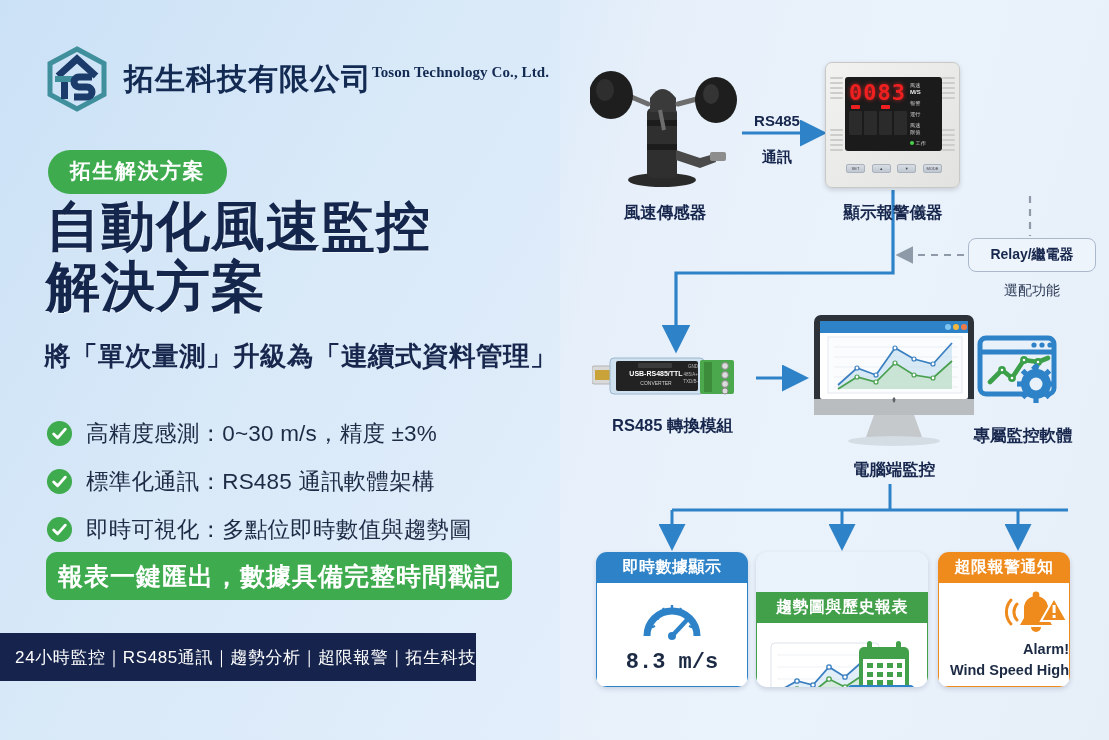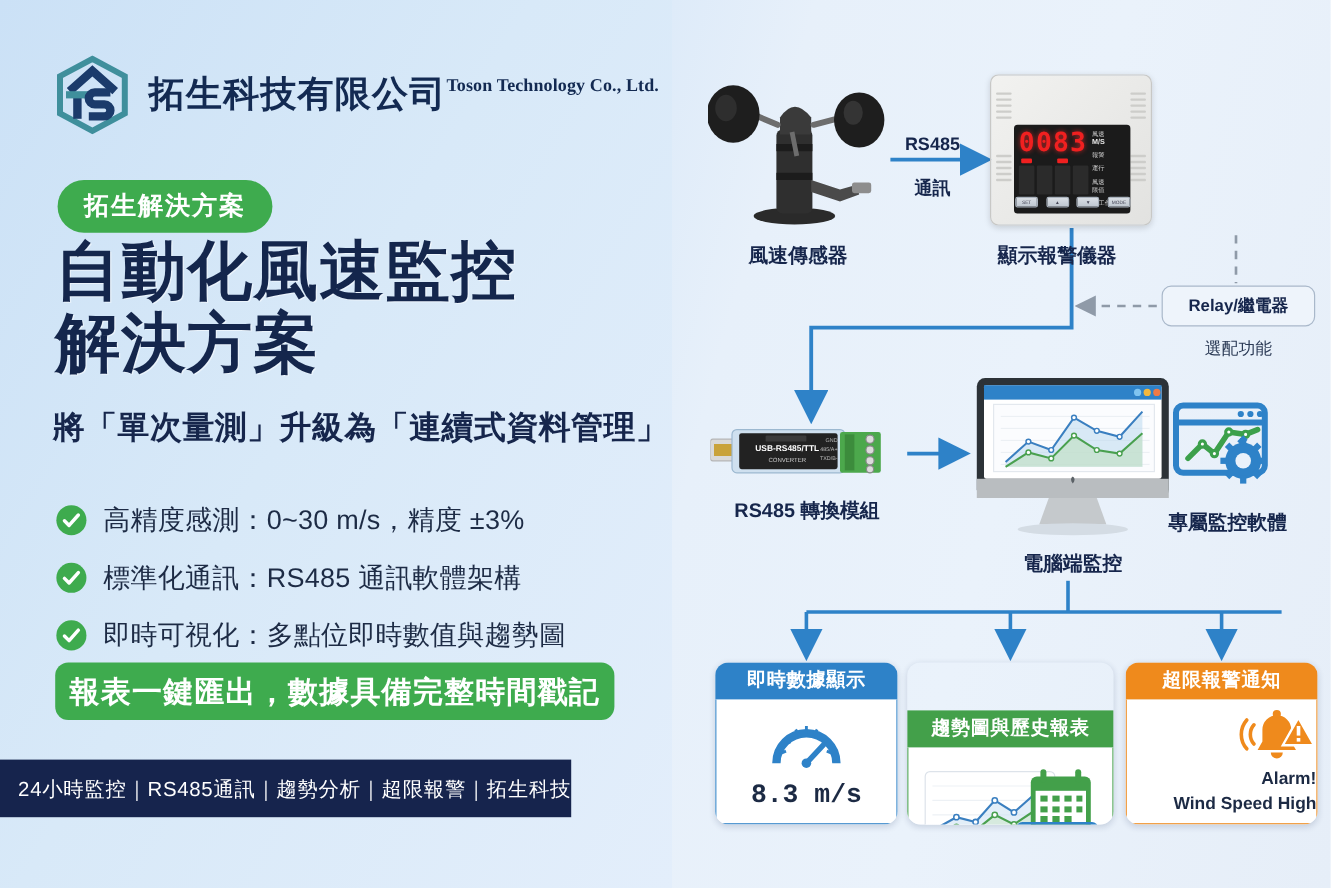--- a/index.html
+++ b/index.html
@@ -100,21 +100,21 @@
   
   #display-unit {
     position: absolute; left: 265px; top: 62px; width: 135px; height: 126px;
     background: linear-gradient(135deg,#f2f2f0,#e2e2e0);
     border-radius: 7px; border: 1px solid #c8c8c6;
     box-shadow: 0 2px 5px rgba(0,0,0,.15);
   }
   #display-screen {
     position: absolute; left: 19px; top: 14px; width: 97px; height: 74px;
     background: #1b1b1b; border-radius: 3px;
-    display: flex; padding: 5px 4px; margin-top: 27px;
+    display: flex; padding: 5px 4px;
   }
   #segment-col { flex: 1; display: flex; flex-direction: column; gap: 4px; }
   #digits-main {
     font-family: "DejaVu Sans Mono", monospace;
     color: #f02020; font-size: 22px; font-weight: bold;
     letter-spacing: 1px; line-height: 1; text-shadow: 0 0 4px rgba(255,40,40,.7);
   }
   #digits-sub {
     display: flex; gap: 2px; margin-top: 3px;
   }
@@ -134,21 +134,21 @@
     position: absolute; left: 20px; bottom: 14px; width: 96px;
     display: flex; justify-content: space-between;
   }
   .mini-btn {
     width: 19px; height: 9px; border-radius: 2px;
     background: linear-gradient(#d9dee4,#bfc7d0); border: 1px solid #a9b2bd;
     font-size: 4px; color: #445; display:flex; align-items:center; justify-content:center;
   }
   .vent { position: absolute; width: 13px; height: 34px; }
   .vent i { display:block; height: 2px; background:#cdcdca; margin-bottom: 3px; border-radius:1px; }
-  #label-display { left: 236px; top: 202px; width: 170px; }
+  #label-display { left: 248px; top: 202px; width: 170px; }
 
   
   #rs485-label { position: absolute; left: 177px; top: 112px; width: 80px; text-align: center; }
   #rs485-label .t1 { font-size: 15px; font-weight: bold; color: #16264c; }
   #rs485-label .t2 { font-size: 15px; font-weight: bold; color: #16264c; margin-top: 19px; }
 
   
   #relay-box {
     position: absolute; left: 408px; top: 238px; width: 128px; height: 34px;
     border: 1.6px solid #a9b8ca; border-radius: 8px; background: #eef4fb;
@@ -184,21 +184,21 @@
     display: flex; flex-direction: column; align-items: center; justify-content: center;
     gap: 2px;
   }
   #card-1 { left: 36px; }
   #card-1 .card-head { background: #2e82c8; }
   #card-1, #card-1 .card-body { border: 0; }
   #card-1 .card-body { border: 1.6px solid #2e82c8; border-top: none; font-family: Liberation Mono, monospace; }
   #card-2 { left: 196px; width: 172px; }
   #card-2 .card-head { background: #43a04a; margin-top: 40px; }
   #card-2 .card-body { border: 1.6px solid #43a04a; border-top: none; justify-content: center; }
-  #card-3 { left: 378px; width: 160px; }
+  #card-3 { left: 378px; width: 132px; }
   #card-3 .card-head { background: #ef8a1c; }
   #card-3 .card-body { border: 1.6px solid #ef8a1c; border-top: none; align-items: flex-end; }
 
   #gauge-value { font-size: 22px; font-weight: bold; color: #1c2a44; margin-top: 2px; }
 
   #chart-thumb { position: relative; width: 150px; height: 72px; }
   #export-pill {
     position: absolute; right: 2px; bottom: 2px;
     background: #2e82c8; color: #fff; border-radius: 5px;
     padding: 3px 10px 4px; font-size: 15px; font-weight: bold;

